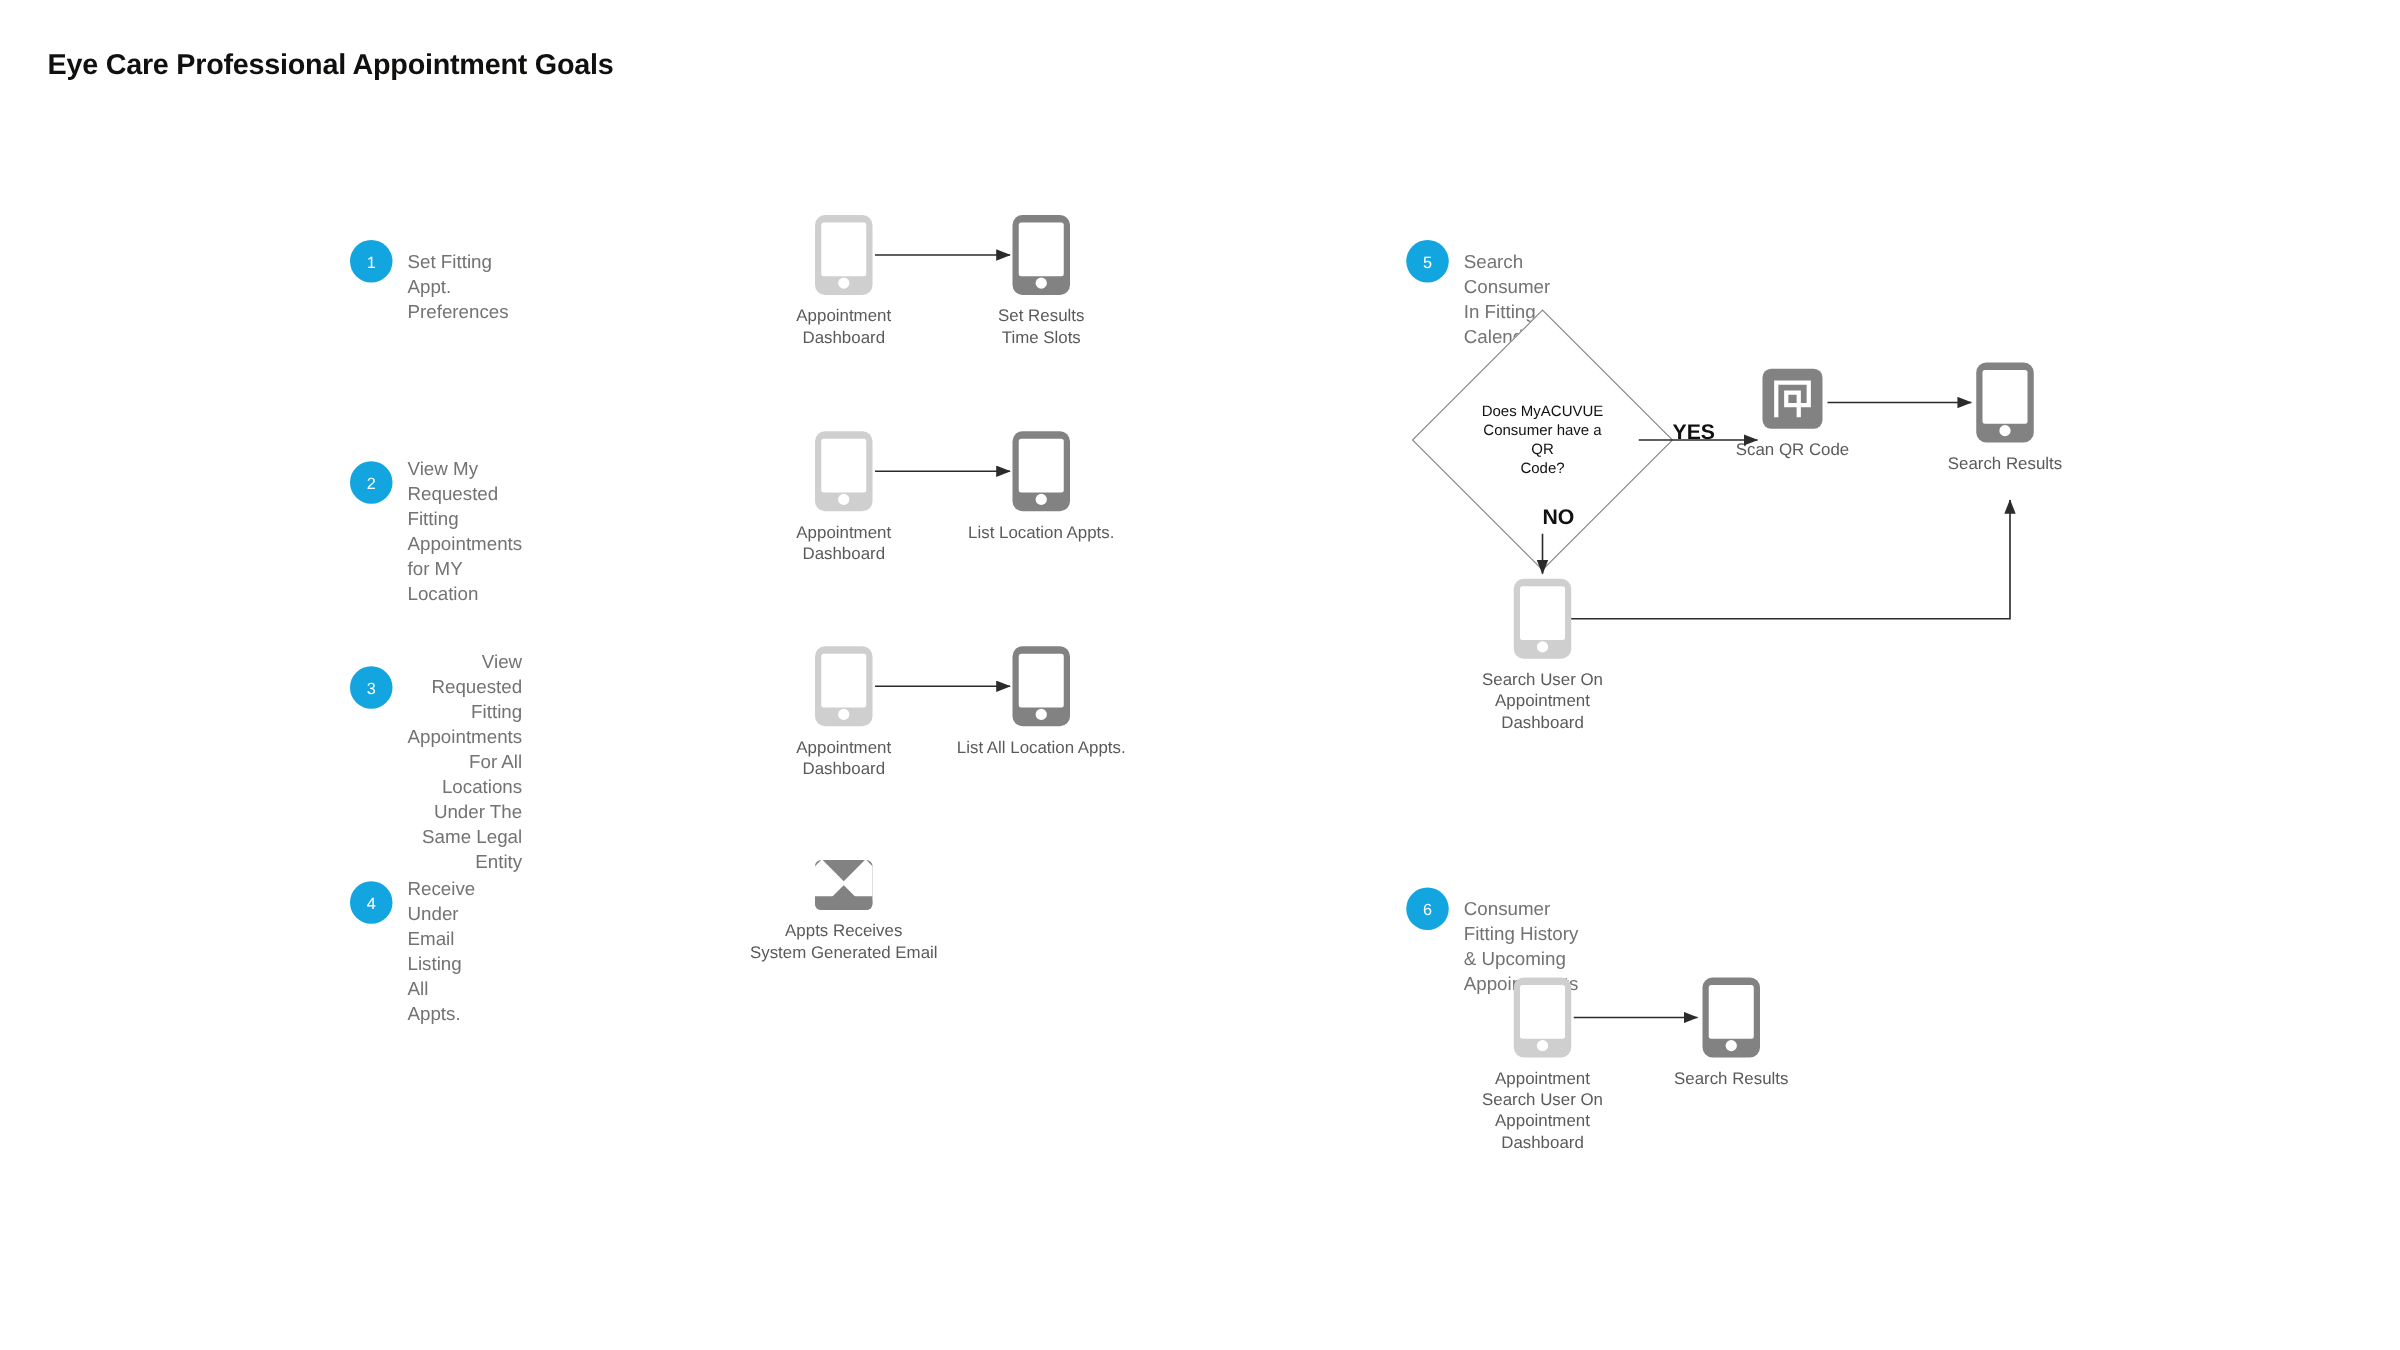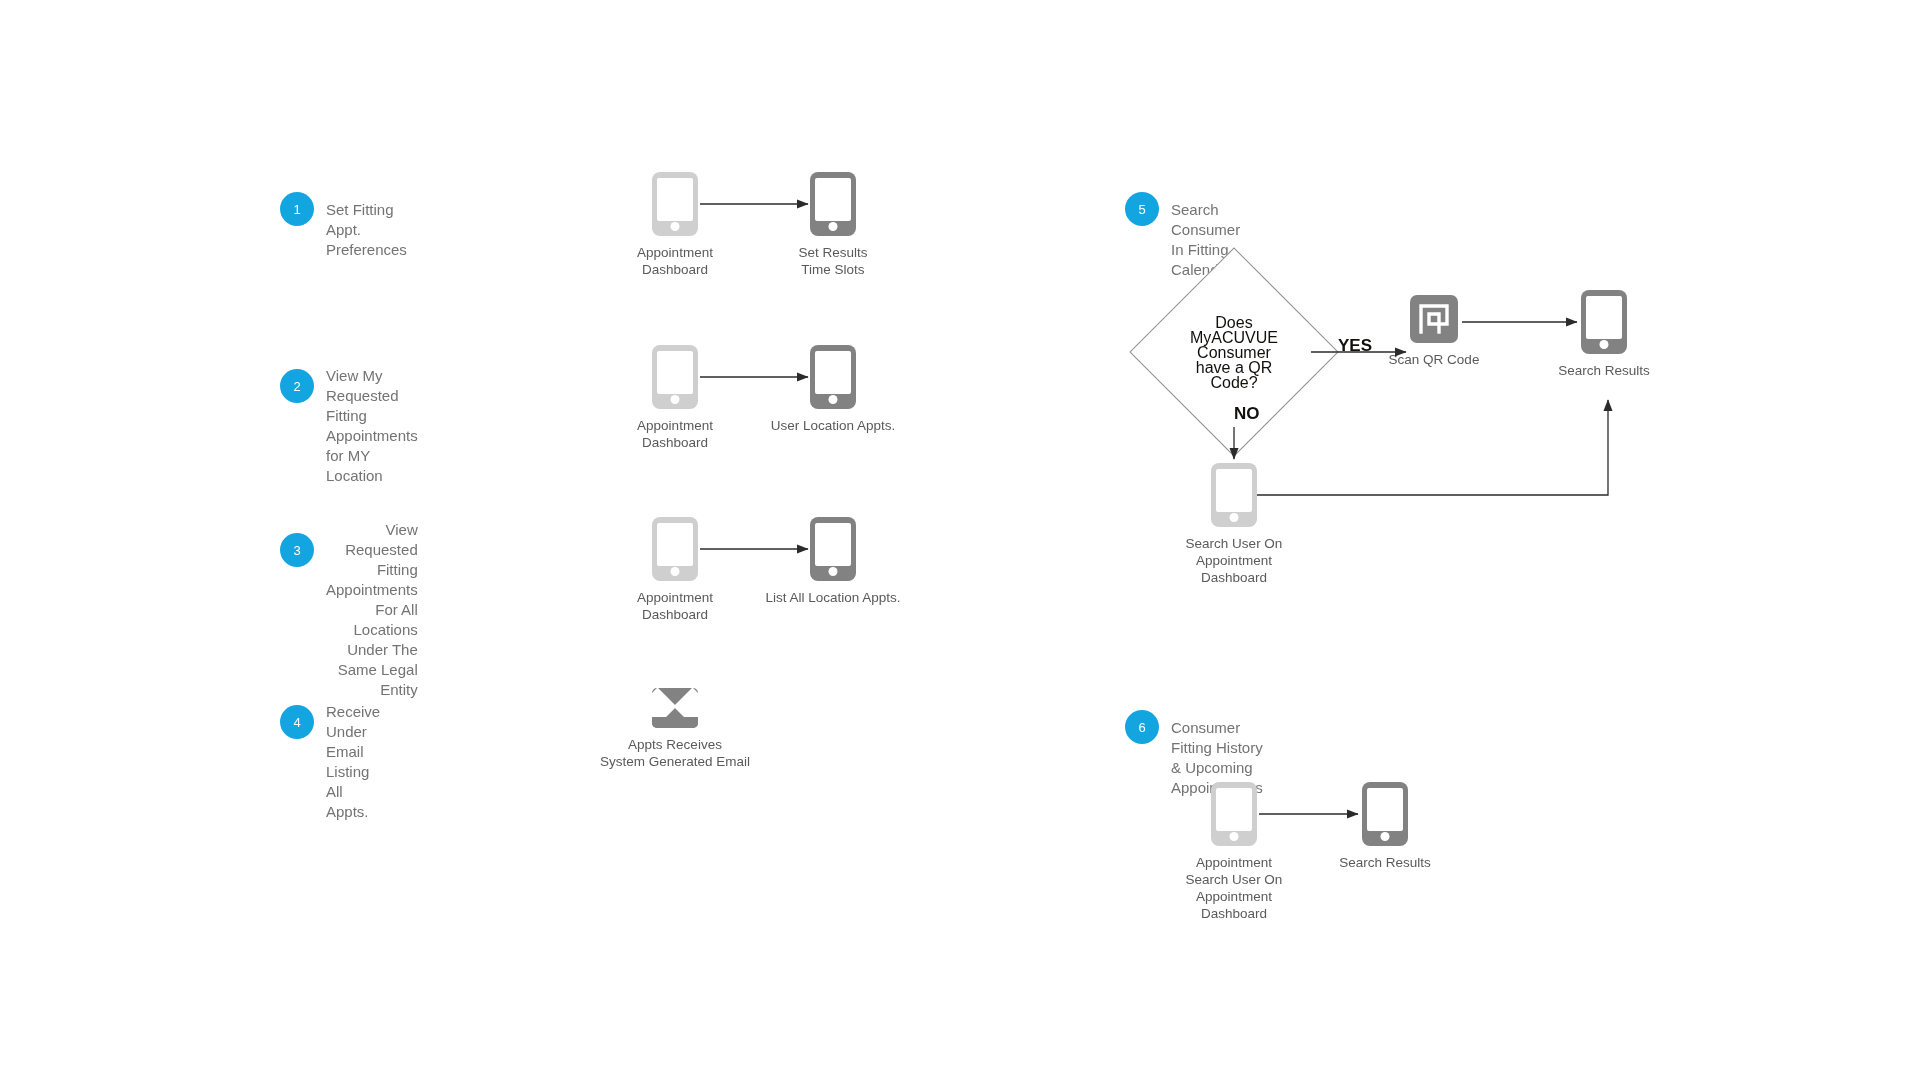--- a/index.html
+++ b/index.html
@@ -120,41 +120,42 @@
     border: 1px solid #8d8d8d;
     background: #ffffff;
     transform: rotate(45deg);
   }
   .diamond-text {
     position: absolute;
     left: 0; top: 0;
     width: 148px; height: 148px;
     display: flex; align-items: center; justify-content: center;
     text-align: center;
-    font-size: 16px;
+    font-size: 12px;
     color: #12100e;
     line-height: 15px;
     white-space: pre-line;
     padding: 0 18px;
   }
 
   .edge-label {
     position: absolute;
     font-size: 17px;
     font-weight: bold;
     color: #12100e;
   }
 
   svg.connector { position: absolute; left: 0; top: 0; overflow: visible; pointer-events: none; }
 </style>
 </head>
 <body>
 
 <div id="canvas">
 
+  <div class="page-title">Eye Care Professional Appointment Goals</div>
 
   <div class="goal" style="left:280px; top:192px;">
     <div class="badge">1</div>
     <div class="goal-label" style="top:8px;">Set Fitting Appt. Preferences</div>
   </div>
   <div class="device" style="left:652px; top:172px;">
     <div class="tablet light">
       <div class="screen"></div>
       <div class="home"></div>
     </div>
@@ -189,21 +190,21 @@
       <div class="home"></div>
     </div>
     <div class="caption">Appointment
 Dashboard</div>
   </div>
   <div class="device" style="left:810px; top:345px;">
     <div class="tablet dark">
       <div class="screen"></div>
       <div class="home"></div>
     </div>
-    <div class="caption">User Location Appts.</div>
+    <div class="caption">List Location Appts.</div>
   </div>
   <svg class="connector" width="1920" height="1080">
     <line x1="700" y1="377" x2="808" y2="377" stroke="#2b2b2b" stroke-width="1.3" marker-end="url(#ah)"></line>
   </svg>
 
   <div class="goal" style="left:280px; top:533px;">
     <div class="badge">3</div>
     <div class="goal-label" style="top:-13px;text-align:right;">View Requested Fitting
 Appointments For All Locations
 Under The Same Legal Entity</div>

